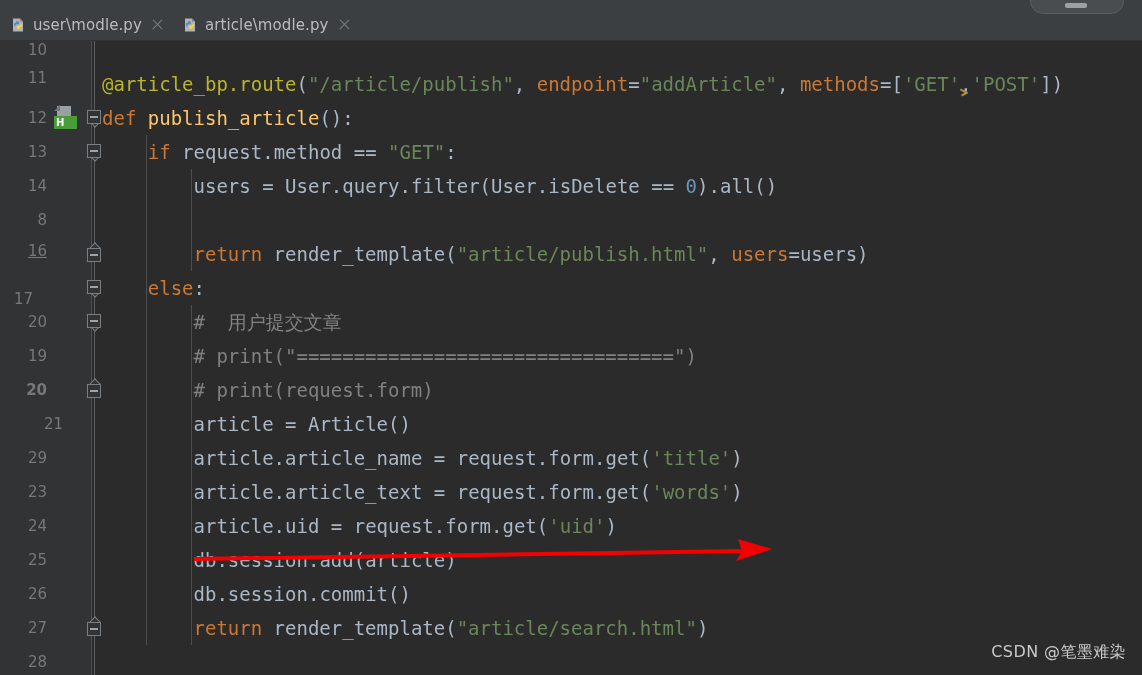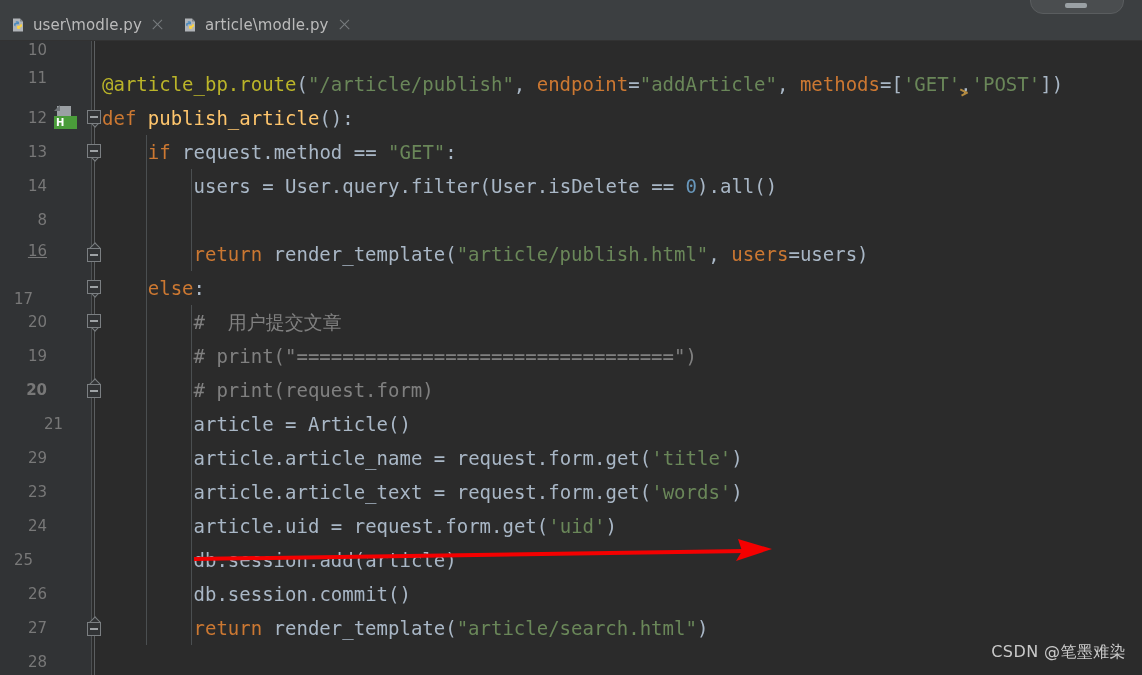--- a/index.html
+++ b/index.html
@@ -381,21 +381,21 @@
           <div class="lnum" style="top: 162px;">8</div>
           <div class="lnum" style="top: 193px; text-decoration: underline;">16</div>
           <div class="lnum" style="top: 241px; text-align: center;">17</div>
           <div class="lnum" style="top: 264px;">20</div>
           <div class="lnum" style="top: 298px;">19</div>
           <div class="lnum" style="top: 332px; font-weight: bold;">20</div>
           <div class="lnum" style="top: 366px; padding-left: 16px;">21</div>
           <div class="lnum" style="top: 400px;">29</div>
           <div class="lnum" style="top: 434px;">23</div>
           <div class="lnum" style="top: 468px;">24</div>
-          <div class="lnum" style="top: 502px; text-align: center;">25</div>
+          <div class="lnum" style="top: 502px;">25</div>
           <div class="lnum" style="top: 536px;">26</div>
           <div class="lnum" style="top: 570px;">27</div>
           <div class="lnum" style="top: 604px;">28</div>
         </div>
 
       <div class="gutter-icon" id="runicon" style="top: 65px;">
         <div class="gi-page"></div>
         <div class="gi-badge" id="runbadge">H</div>
       </div>
 

